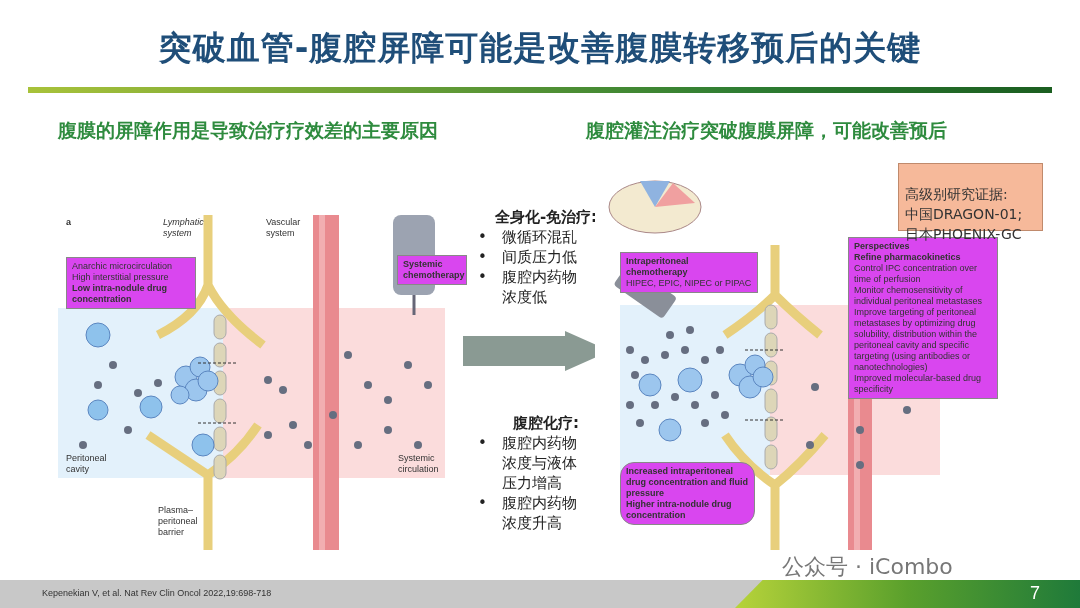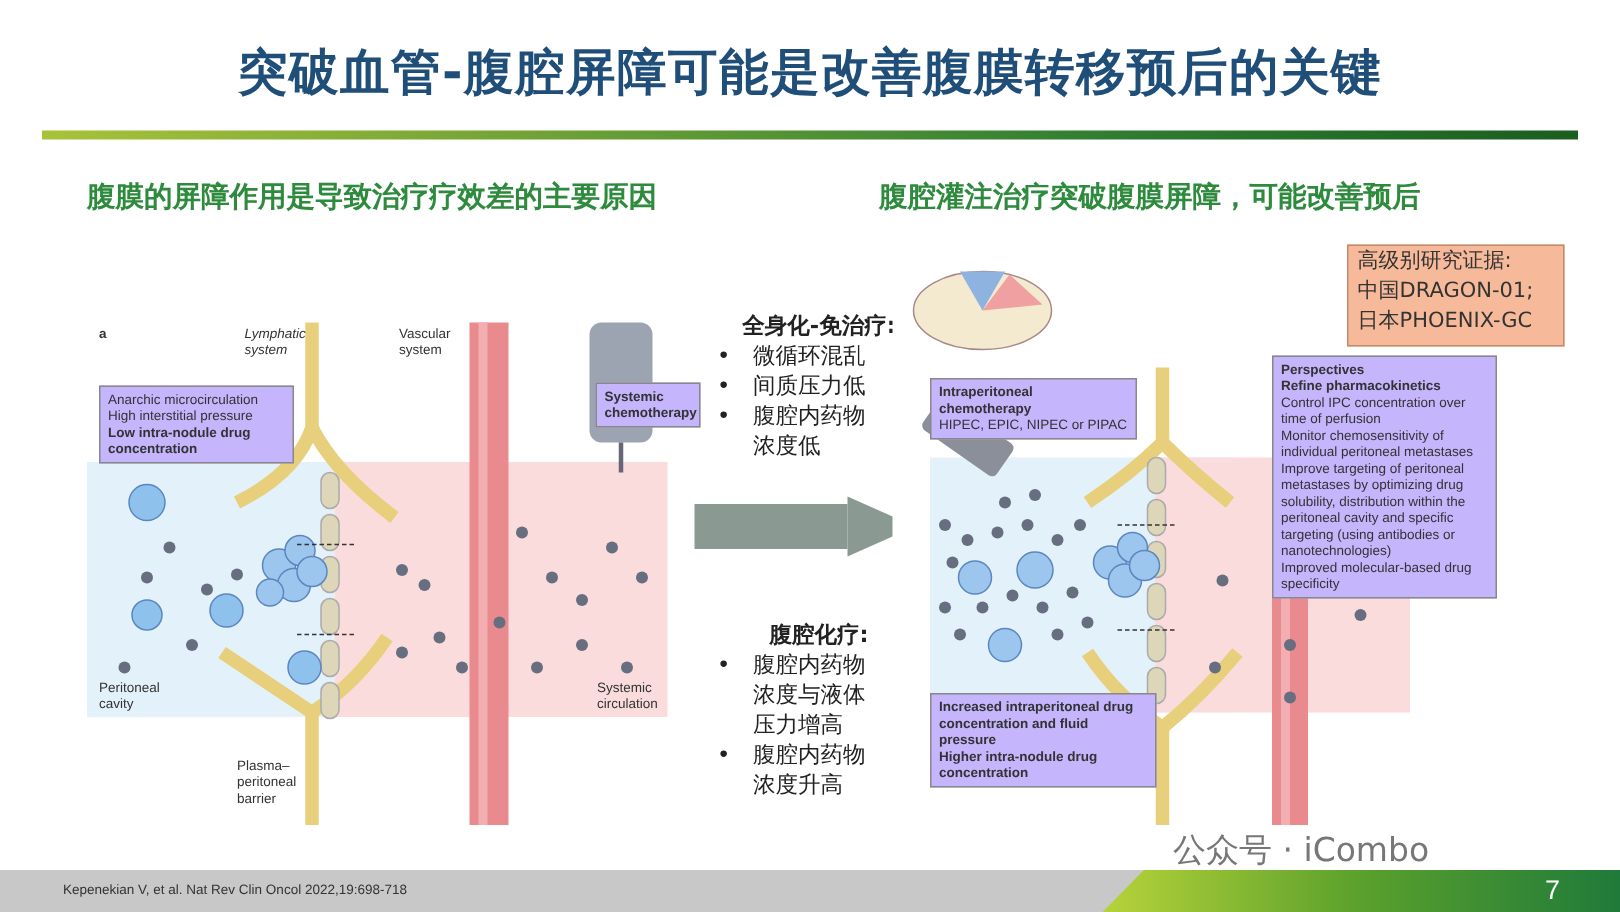--- a/index.html
+++ b/index.html
@@ -4,27 +4,27 @@
 <style>
   * { margin:0; padding:0; box-sizing:border-box; }
   html, body { width:1080px; height:608px; overflow:hidden; background:#fff; }
   body { position:relative; font-family:"DejaVu Sans", sans-serif; }
   .title { position:absolute; left:0; top:26px; width:1080px; text-align:center; font-size:33px; font-weight:bold; color:#1f4e79; letter-spacing:1px; }
   .title-bar { position:absolute; left:28px; top:87px; width:1024px; height:6px; background:linear-gradient(90deg,#a8c23a,#2e7d32 70%,#1b5e20); }
   .sub { position:absolute; top:118px; font-size:19px; font-weight:bold; color:#2e8b3e; }
   .sub.left { left:58px; } .sub.right { left:586px; }
   .fig { position:absolute; background:#fff; }
   .small { font-family:"Liberation Sans", sans-serif; font-size:9px; color:#333; line-height:11px; position:absolute; }
-  .box { position:absolute; background:#c4b5fd; border:1px solid #888; padding:3px 5px; font-family:"Liberation Sans", sans-serif; font-size:9px; line-height:11px; color:#333; }
+  .box { position:absolute; background:#d946ef; border:1px solid #888; padding:3px 5px; font-family:"Liberation Sans", sans-serif; font-size:9px; line-height:11px; color:#333; }
   .mid { position:absolute; font-size:15px; color:#222; line-height:20px; }
   .mid .h { font-weight:bold;text-align:center; }
   .mid ul { list-style:none; }
   .mid li { padding-left:26px; position:relative; }
   .mid li::before { content:"•"; position:absolute; left:2px; }
-  .evidence { position:absolute; left:898px; top:163px; width:145px; height:68px; background:#f6b99a; border:1px solid #c08a6c; font-size:14px; line-height:20px; color:#333; padding:0 6px; }
+  .evidence { position:absolute; left:898px; top:163px; width:145px; height:68px; background:#f6b99a; border:1px solid #c08a6c; font-size:14px; line-height:20px; color:#333; padding:20px 6px; }
   .footer { position:absolute; left:0; top:580px; width:1080px; height:28px; background:#c8c8c8; }
   .footer .cite { position:absolute; left:42px; top:8px; font-family:"Liberation Sans", sans-serif; font-size:9px; color:#333; }
   .footer .green { position:absolute; right:0; top:0; width:345px; height:28px; background:linear-gradient(90deg,#b7d33a,#5aa02c 50%,#1f7a3a); clip-path:polygon(8% 0,100% 0,100% 100%,0 100%); }
   .footer .page { position:absolute; right:40px; top:3px; font-family:"Liberation Sans", sans-serif; font-size:18px; color:#fff; }
   .wm { position:absolute; left:782px; top:552px; font-size:22px; color:#777; }
   .arrow { position:absolute; left:463px; top:336px; width:102px; height:30px; background:#8a9a93; }
   .arrow-head { position:absolute; left:565px; top:331px; width:0; height:0; border-top:20px solid transparent; border-bottom:20px solid transparent; border-left:45px solid #8a9a93; top:331px; }
 </style>
 </head>
 <body>
@@ -180,21 +180,21 @@
         <circle cx="265" cy="265" r="4"></circle>
         <circle cx="265" cy="300" r="4"></circle>
     </g>
     <line x1="150" y1="185" x2="188" y2="185" stroke="#333" stroke-dasharray="3,2"></line>
     <line x1="150" y1="255" x2="188" y2="255" stroke="#333" stroke-dasharray="3,2"></line>
   </svg>
   <div class="box" style="left:25px;top:87px;width:138px;">
     <div style="font-weight:bold;">Intraperitoneal chemotherapy</div>
     <div>HIPEC, EPIC, NIPEC or PIPAC</div>
   </div>
-  <div class="box" style="left:25px;top:297px;width:151px;font-weight:bold;">
+  <div class="box" style="left:25px;top:297px;width:135px;font-weight:bold;border-radius:14px;">
     <div>Increased intraperitoneal drug concentration and fluid pressure</div>
     <div>Higher intra-nodule drug concentration</div>
   </div>
 </div>
 
 <div class="box" style="left:848px;top:237px;width:150px;">
   <div style="font-weight:bold;">Perspectives</div>
   <div style="font-weight:bold;">Refine pharmacokinetics</div>
   <div>Control IPC concentration over time of perfusion</div>
   <div>Monitor chemosensitivity of individual peritoneal metastases</div>

